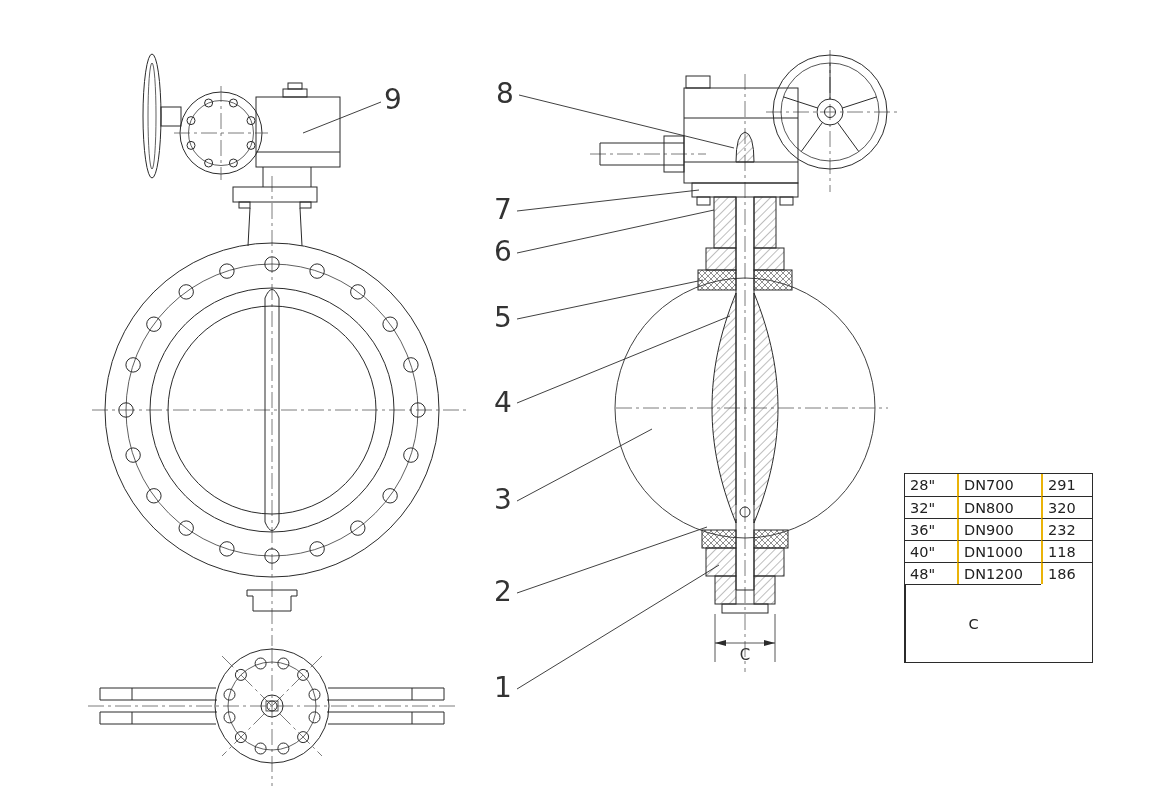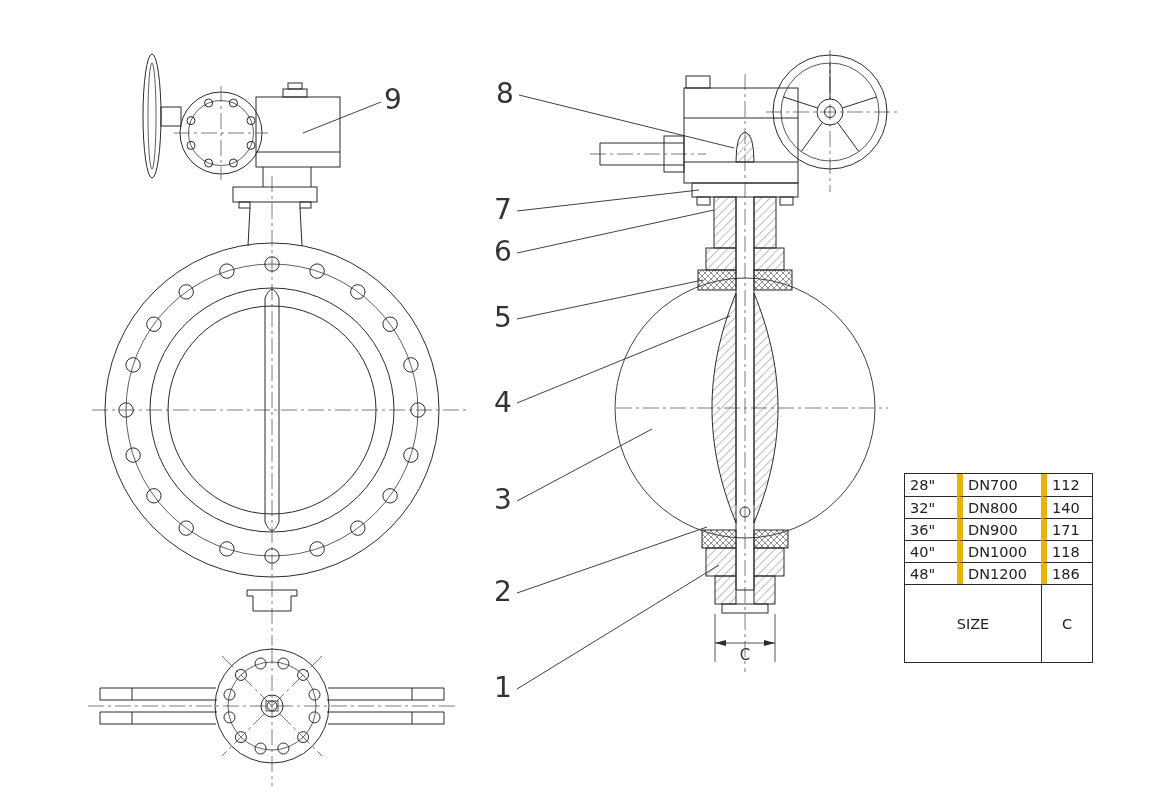--- a/index.html
+++ b/index.html
@@ -7,21 +7,21 @@
         font-family:"DejaVu Sans",sans-serif;}
   #drawing{position:absolute;left:0;top:0;}
   #drawing .cl{stroke:#5a5a5a;stroke-width:0.8;stroke-dasharray:16 4 3 4;}
   #drawing text{stroke:none;}
 
   .spec-table{position:absolute;left:904px;top:473px;width:187px;background:#fff;
               border:1.4px solid #2b2b2b;color:#222;font-size:14.5px;}
   .spec-row{display:grid;grid-template-columns:52px 84px 1fr;height:22px;line-height:22px;}
   .spec-row .cell{padding-left:5px;overflow:hidden;white-space:nowrap;}
   .spec-row + .spec-row .cell{border-top:1px solid #2b2b2b;}
-  .cell.c2,.cell.c3{border-left:6px solid #eab308;}
+  .cell.c2,.cell.c3{border-left:2px solid #eab308;}
   .spec-footer{display:grid;grid-template-columns:136px 1fr;height:78px;line-height:78px;text-align:center;}
   .spec-footer .cell{border-top:1px solid #2b2b2b;}
   .spec-footer .c3f{border-left:1px solid #2b2b2b;}
 </style>
 </head>
 <body>
 
 <div id="page">
 
 <svg id="drawing" width="1152" height="809" viewBox="0 0 1152 809" xmlns="http://www.w3.org/2000/svg">
@@ -281,41 +281,40 @@
     <text x="503" y="601">2</text>
     <text x="503" y="697">1</text>
     <text x="745" y="660" font-size="15">C</text>
   </g>
 </svg>
 
 <div class="spec-table">
   <div class="spec-row">
     <div class="cell c1">28"</div>
     <div class="cell c2">DN700</div>
-    <div class="cell c3">112</div>
+    <div class="cell c3">291</div>
   </div>
   <div class="spec-row">
     <div class="cell c1">32"</div>
     <div class="cell c2">DN800</div>
-    <div class="cell c3">140</div>
+    <div class="cell c3">320</div>
   </div>
   <div class="spec-row">
     <div class="cell c1">36"</div>
     <div class="cell c2">DN900</div>
-    <div class="cell c3">171</div>
+    <div class="cell c3">232</div>
   </div>
   <div class="spec-row">
     <div class="cell c1">40"</div>
     <div class="cell c2">DN1000</div>
     <div class="cell c3">118</div>
   </div>
   <div class="spec-row">
     <div class="cell c1">48"</div>
     <div class="cell c2">DN1200</div>
     <div class="cell c3">186</div>
   </div>
   <div class="spec-footer">
-    <div class="cell cf">SIZE</div>
     <div class="cell c3f">C</div>
   </div>
 </div>
 
 </div>
 
 </body></html>

